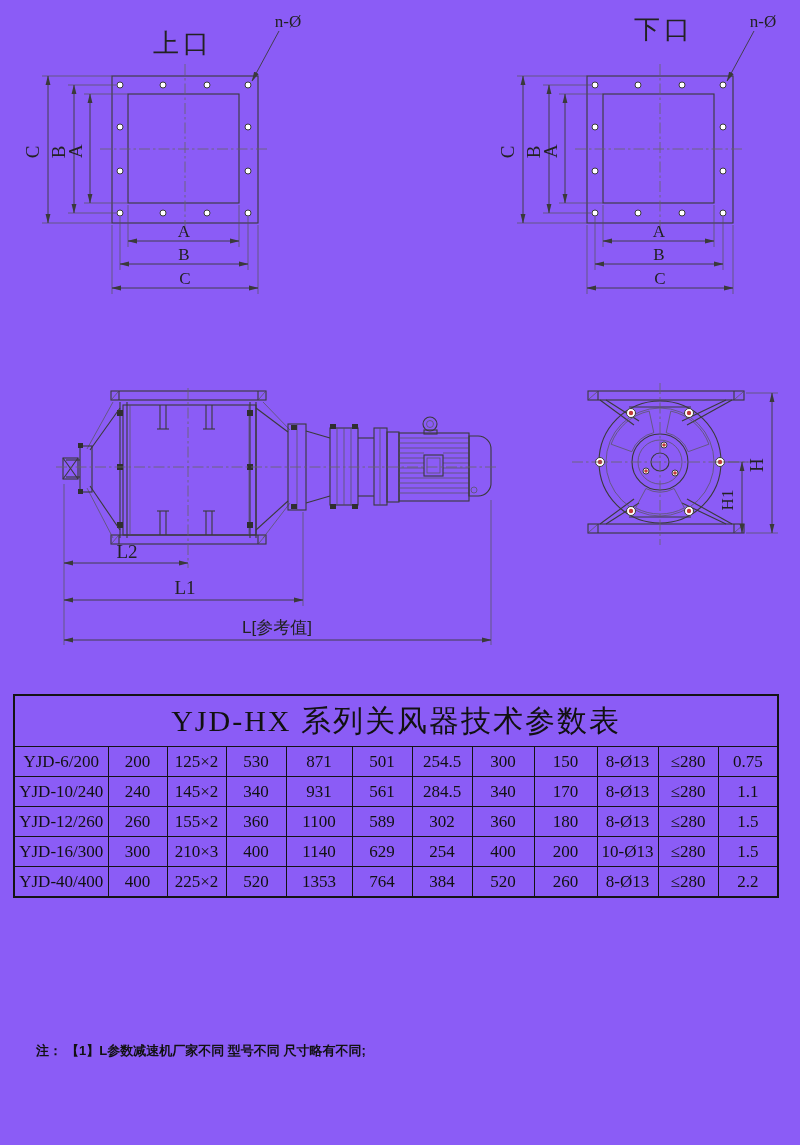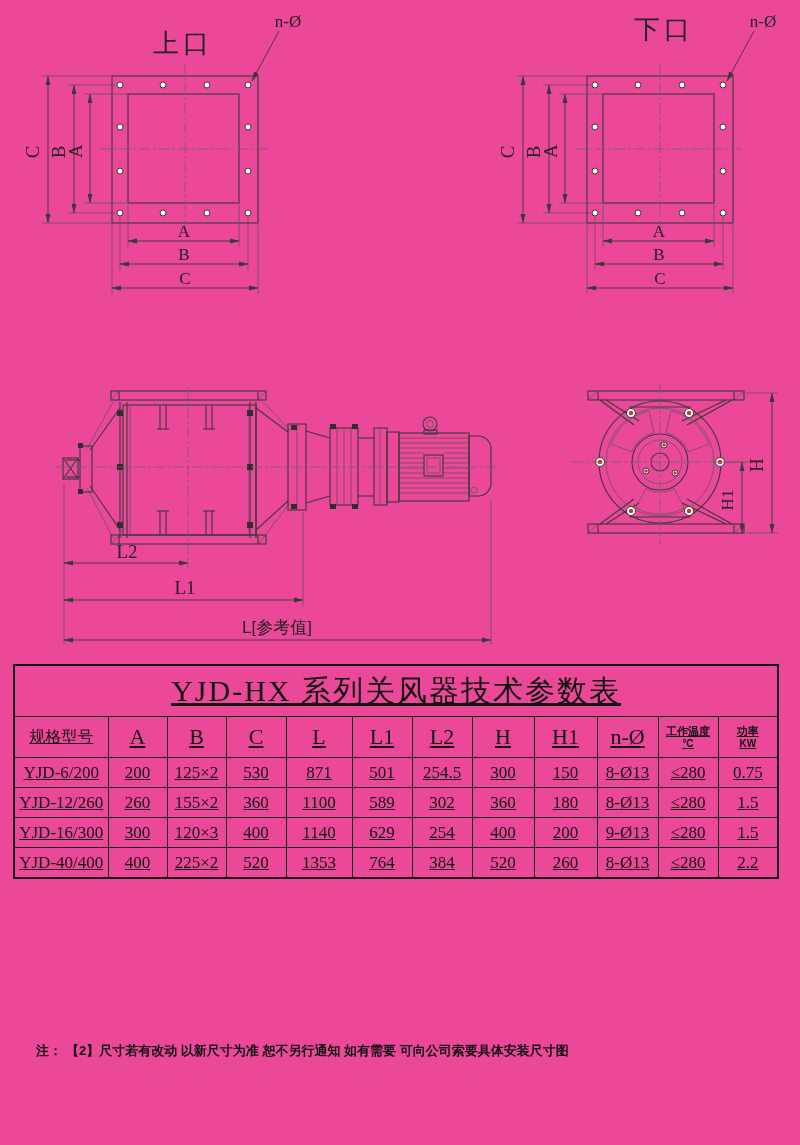--- a/index.html
+++ b/index.html
@@ -1,32 +1,32 @@
 <!DOCTYPE html>
 <html><head>
 <meta charset="utf-8">
 <style>
   html,body{margin:0;padding:0;background:#e8e8e8;}
-  .page{position:relative;width:800px;height:1145px;background:#ec4899;margin:0 auto;
+  .page{position:relative;width:800px;height:1145px;background:#8b5cf6;margin:0 auto;
         font-family:"Liberation Serif", serif;color:#111;overflow:hidden;}
   svg text{font-family:"Liberation Serif", serif;fill:#222;}
   .cn{font-family:"Liberation Sans", sans-serif;}
   
   .drawing{position:absolute;left:0;top:0;}
   .ln{stroke:#3a3a3a;stroke-width:1.1;fill:none;}
   .thin{stroke:#555;stroke-width:0.7;fill:none;}
   .cl{stroke:#666;stroke-width:0.8;fill:none;stroke-dasharray:11 3 2.5 3;}
   .dim{stroke:#3a3a3a;stroke-width:0.9;fill:none;}
   .hole{fill:#ffffff;stroke:#3a3a3a;stroke-width:1;}
   .blk{fill:#2f2f2f;stroke:none;}
   .dimtxt{font-size:19px;}
   .dimtxt-s{font-size:17px;}
   .cntitle{font-size:26px;letter-spacing:4px;}
   
-  .spec-wrap{position:absolute;left:13px;top:664px;text-decoration:underline;}
+  .spec-wrap{position:absolute;left:13px;top:694px;}
   table.spec{border-collapse:collapse;table-layout:fixed;width:765px;border:2px solid #141414;}
   table.spec td,table.spec th{border:1px solid #141414;padding:0;text-align:center;
       font-weight:normal;overflow:hidden;white-space:nowrap;}
   .title-cell{height:50px;font-size:30px;letter-spacing:2px;}
   .hdr-row th{height:40px;}
   .dim-h{font-size:22px;}
   .cn-h{font-size:16px;font-weight:bold;font-family:"Liberation Sans",sans-serif;}
   .small-h{font-family:"Liberation Sans",sans-serif;}
   .small-h .h-main{font-size:11px;font-weight:bold;line-height:13px;}
   .small-h .h-sub{font-size:10px;font-weight:bold;line-height:11px;}
@@ -337,81 +337,75 @@
           <col style="width:62px">
         <col style="width:63px">
           <col style="width:61px">
           <col style="width:60px">
           <col style="width:60px">
       </colgroup>
       <thead>
         <tr>
           <td class="title-cell" colspan="12">YJD-HX 系列关风器技术参数表</td>
         </tr>
-        <tr class="hdr-row">
-            <th class="cn-h">规格型号</th>
-            <th class="dim-h">A</th>
-            <th class="dim-h">B</th>
-            <th class="dim-h">C</th>
-            <th class="dim-h">L</th>
-            <th class="dim-h">L1</th>
-            <th class="dim-h">L2</th>
-            <th class="dim-h">H</th>
-            <th class="dim-h">H1</th>
-            <th class="dim-h">n-Ø</th>
-            <th class="small-h">
-              <div class="h-main">工作温度</div>
-              <div class="h-sub">°C</div>
-            </th>
-            <th class="small-h">
-              <div class="h-main">功率</div>
-              <div class="h-sub">KW</div>
-            </th>
-          </tr>
       </thead>
       <tbody>
           <tr>
             <td class="model">YJD-6/200</td>
             <td>200</td>
             <td>125×2</td>
             <td>530</td>
             <td>871</td>
             <td>501</td>
             <td>254.5</td>
             <td>300</td>
             <td>150</td>
             <td>8-Ø13</td>
             <td>≤280</td>
             <td class="power">0.75</td>
+          </tr>
+          <tr>
+            <td class="model">YJD-10/240</td>
+            <td>240</td>
+            <td>145×2</td>
+            <td>340</td>
+            <td>931</td>
+            <td>561</td>
+            <td>284.5</td>
+            <td>340</td>
+            <td>170</td>
+            <td>8-Ø13</td>
+            <td>≤280</td>
+            <td class="power">1.1</td>
           </tr>
           <tr>
             <td class="model">YJD-12/260</td>
             <td>260</td>
             <td>155×2</td>
             <td>360</td>
             <td>1100</td>
             <td>589</td>
             <td>302</td>
             <td>360</td>
             <td>180</td>
             <td>8-Ø13</td>
             <td>≤280</td>
             <td class="power">1.5</td>
           </tr>
           <tr>
             <td class="model">YJD-16/300</td>
             <td>300</td>
-            <td>120×3</td>
+            <td>210×3</td>
             <td>400</td>
             <td>1140</td>
             <td>629</td>
             <td>254</td>
             <td>400</td>
             <td>200</td>
-            <td>9-Ø13</td>
+            <td>10-Ø13</td>
             <td>≤280</td>
             <td class="power">1.5</td>
           </tr>
           <tr>
             <td class="model">YJD-40/400</td>
             <td>400</td>
             <td>225×2</td>
             <td>520</td>
             <td>1353</td>
             <td>764</td>
@@ -422,17 +416,17 @@
             <td>≤280</td>
             <td class="power">2.2</td>
           </tr>
         </tbody>
     </table>
   </div>
 
   <div class="notes">
     <span class="prefix">注：</span>
     <span>
-      <div>【2】尺寸若有改动 以新尺寸为准 恕不另行通知 如有需要 可向公司索要具体安装尺寸图</div>
+      <div>【1】L参数减速机厂家不同 型号不同 尺寸略有不同;</div>
     </span>
   </div>
 
 </div>
 
 </body></html>

